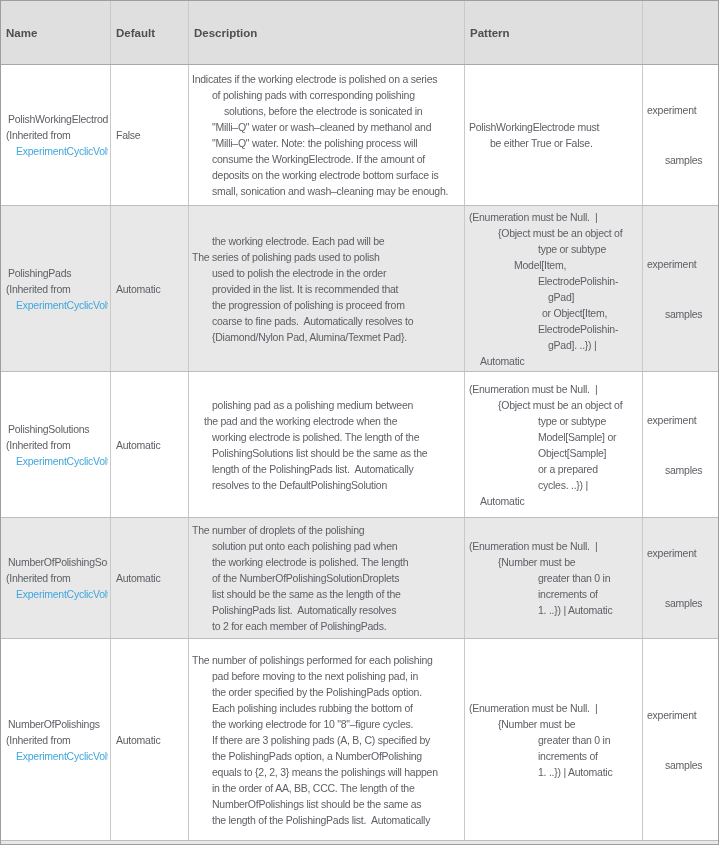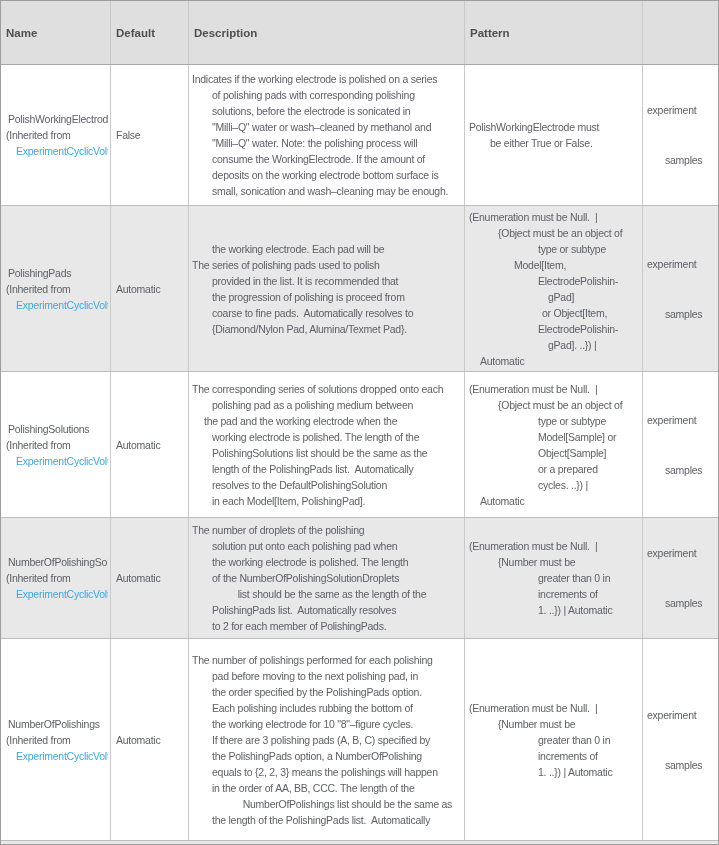--- a/index.html
+++ b/index.html
@@ -60,21 +60,21 @@
           <div class="ln opt-name" style="margin-left: 2px;">PolishWorkingElectrod</div>
           <div class="ln">(Inherited from</div>
           <span class="inh-link">ExperimentCyclicVolt</span>
         </div>
         <div class="td">
           <div class="ln">False</div>
         </div>
         <div class="td desc-cell">
           <div class="ln">Indicates if the working electrode is polished on a series</div>
           <div class="ln" style="margin-left: 20px;">of polishing pads with corresponding polishing</div>
-          <div class="ln" style="margin-left: 20px;">solutions, before the electrode is sonicated in</div>
+          <div class="ln" style="margin-left: 32px;">solutions, before the electrode is sonicated in</div>
           <div class="ln" style="margin-left: 20px;">"Milli–Q" water or wash–cleaned by methanol and</div>
           <div class="ln" style="margin-left: 20px;">"Milli–Q" water. Note: the polishing process will</div>
           <div class="ln" style="margin-left: 20px;">consume the WorkingElectrode. If the amount of</div>
           <div class="ln" style="margin-left: 20px;">deposits on the working electrode bottom surface is</div>
           <div class="ln" style="margin-left: 20px;">small, sonication and wash–cleaning may be enough.</div>
         </div>
         <div class="td pat-cell">
           <div class="ln">PolishWorkingElectrode must</div>
           <div class="ln" style="margin-left: 21px;">be either True or False.</div>
         </div>
@@ -88,20 +88,21 @@
           <div class="ln opt-name" style="margin-left: 2px;">PolishingPads</div>
           <div class="ln">(Inherited from</div>
           <span class="inh-link">ExperimentCyclicVolt</span>
         </div>
         <div class="td">
           <div class="ln">Automatic</div>
         </div>
         <div class="td desc-cell">
           <div class="ln" style="margin-left: 20px;">the working electrode. Each pad will be</div>
           <div class="ln">The series of polishing pads used to polish</div>
+          <div class="ln" style="margin-left: 20px;">used to polish the electrode in the order</div>
           <div class="ln" style="margin-left: 20px;">provided in the list. It is recommended that</div>
           <div class="ln" style="margin-left: 20px;">the progression of polishing is proceed from</div>
           <div class="ln" style="margin-left: 20px;">coarse to fine pads.  Automatically resolves to</div>
           <div class="ln" style="margin-left: 20px;">{Diamond/Nylon Pad, Alumina/Texmet Pad}.</div>
         </div>
         <div class="td pat-cell">
           <div class="ln">(Enumeration must be Null.  |</div>
           <div class="ln" style="margin-left: 29px;">{Object must be an object of</div>
           <div class="ln" style="margin-left: 69px;">type or subtype</div>
           <div class="ln" style="margin-left: 45px;">Model[Item,</div>
@@ -120,28 +121,26 @@
       <div class="tr" style="height: 146px;">
         <div class="td name-cell">
           <div class="ln opt-name" style="margin-left: 2px;">PolishingSolutions</div>
           <div class="ln">(Inherited from</div>
           <span class="inh-link">ExperimentCyclicVolt</span>
         </div>
         <div class="td">
           <div class="ln">Automatic</div>
         </div>
         <div class="td desc-cell">
-          <div class="ln">The corresponding series of solutions dropped onto each</div>
           <div class="ln" style="margin-left: 20px;">polishing pad as a polishing medium between</div>
           <div class="ln" style="margin-left: 12px;">the pad and the working electrode when the</div>
           <div class="ln" style="margin-left: 20px;">working electrode is polished. The length of the</div>
           <div class="ln" style="margin-left: 20px;">PolishingSolutions list should be the same as the</div>
           <div class="ln" style="margin-left: 20px;">length of the PolishingPads list.  Automatically</div>
           <div class="ln" style="margin-left: 20px;">resolves to the DefaultPolishingSolution</div>
-          <div class="ln" style="margin-left: 20px;">in each Model[Item, PolishingPad].</div>
         </div>
         <div class="td pat-cell">
           <div class="ln">(Enumeration must be Null.  |</div>
           <div class="ln" style="margin-left: 29px;">{Object must be an object of</div>
           <div class="ln" style="margin-left: 69px;">type or subtype</div>
           <div class="ln" style="margin-left: 69px;">Model[Sample] or</div>
           <div class="ln" style="margin-left: 69px;">Object[Sample]</div>
           <div class="ln" style="margin-left: 69px;">or a prepared</div>
           <div class="ln" style="margin-left: 69px;">cycles. ..}) |</div>
           <div class="ln" style="margin-left: 11px;">Automatic</div>
@@ -158,21 +157,21 @@
           <span class="inh-link">ExperimentCyclicVolt</span>
         </div>
         <div class="td">
           <div class="ln">Automatic</div>
         </div>
         <div class="td desc-cell">
           <div class="ln">The number of droplets of the polishing</div>
           <div class="ln" style="margin-left: 20px;">solution put onto each polishing pad when</div>
           <div class="ln" style="margin-left: 20px;">the working electrode is polished. The length</div>
           <div class="ln" style="margin-left: 20px;">of the NumberOfPolishingSolutionDroplets</div>
-          <div class="ln" style="margin-left: 20px; text-align: center;">list should be the same as the length of the</div>
+          <div class="ln" style="margin-left: 20px;">list should be the same as the length of the</div>
           <div class="ln" style="margin-left: 20px;">PolishingPads list.  Automatically resolves</div>
           <div class="ln" style="margin-left: 20px;">to 2 for each member of PolishingPads.</div>
         </div>
         <div class="td pat-cell">
           <div class="ln">(Enumeration must be Null.  |</div>
           <div class="ln" style="margin-left: 29px;">{Number must be</div>
           <div class="ln" style="margin-left: 69px;">greater than 0 in</div>
           <div class="ln" style="margin-left: 69px;">increments of</div>
           <div class="ln" style="margin-left: 69px;">1. ..}) | Automatic</div>
         </div>
@@ -193,21 +192,21 @@
         <div class="td desc-cell">
           <div class="ln">The number of polishings performed for each polishing</div>
           <div class="ln" style="margin-left: 20px;">pad before moving to the next polishing pad, in</div>
           <div class="ln" style="margin-left: 20px;">the order specified by the PolishingPads option.</div>
           <div class="ln" style="margin-left: 20px;">Each polishing includes rubbing the bottom of</div>
           <div class="ln" style="margin-left: 20px;">the working electrode for 10 "8"–figure cycles.</div>
           <div class="ln" style="margin-left: 20px;">If there are 3 polishing pads (A, B, C) specified by</div>
           <div class="ln" style="margin-left: 20px;">the PolishingPads option, a NumberOfPolishing</div>
           <div class="ln" style="margin-left: 20px;">equals to {2, 2, 3} means the polishings will happen</div>
           <div class="ln" style="margin-left: 20px;">in the order of AA, BB, CCC. The length of the</div>
-          <div class="ln" style="margin-left: 20px; text-align: right;">NumberOfPolishings list should be the same as</div>
+          <div class="ln" style="margin-left: 20px;">NumberOfPolishings list should be the same as</div>
           <div class="ln" style="margin-left: 20px;">the length of the PolishingPads list.  Automatically</div>
         </div>
         <div class="td pat-cell">
           <div class="ln">(Enumeration must be Null.  |</div>
           <div class="ln" style="margin-left: 29px;">{Number must be</div>
           <div class="ln" style="margin-left: 69px;">greater than 0 in</div>
           <div class="ln" style="margin-left: 69px;">increments of</div>
           <div class="ln" style="margin-left: 69px;">1. ..}) | Automatic</div>
         </div>
         <div class="td idx-cell">

